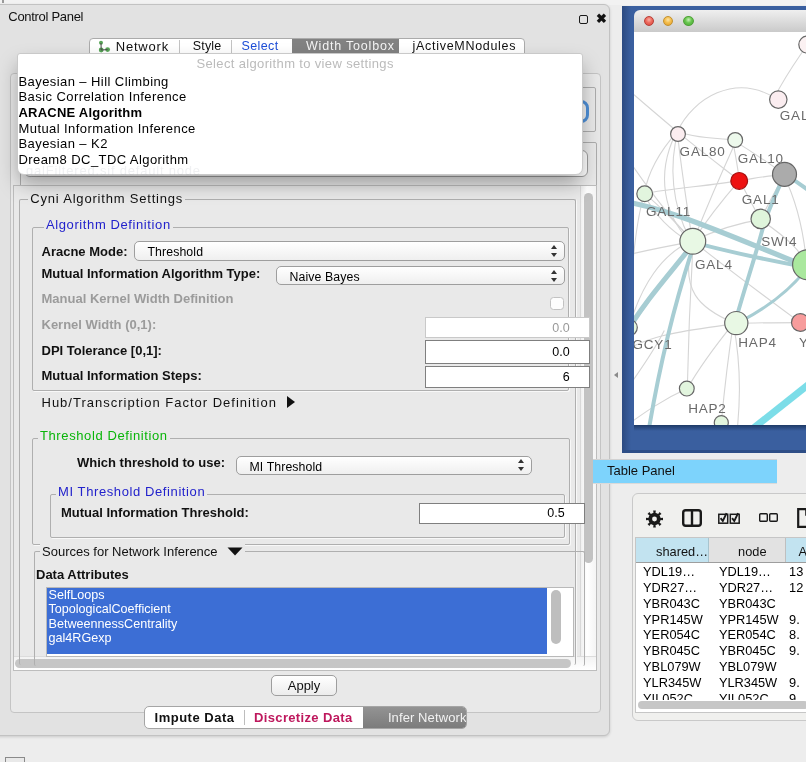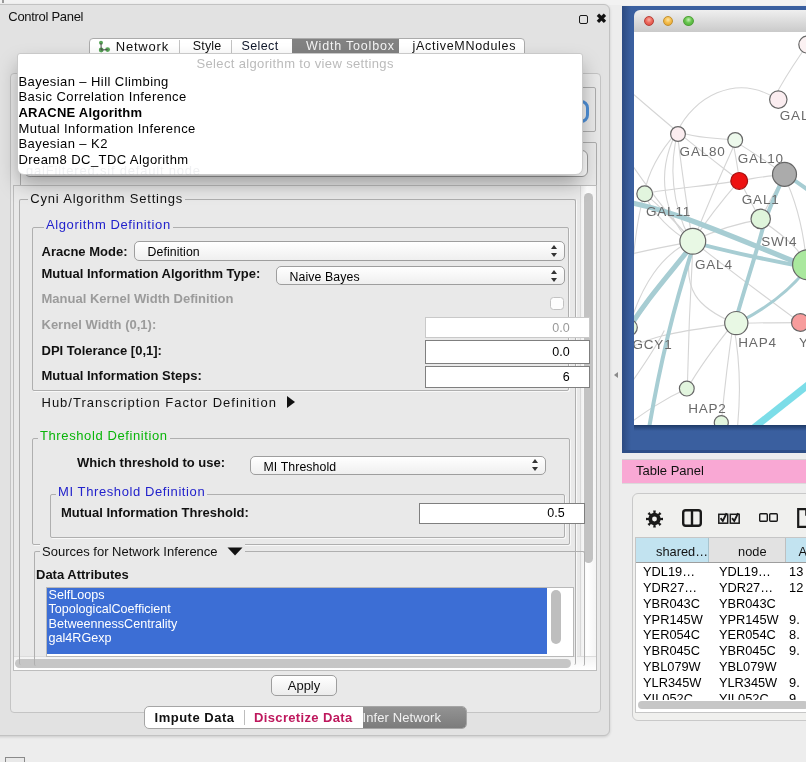--- a/index.html
+++ b/index.html
@@ -28,21 +28,21 @@
     <div class="abs" style="left:202px;top:-1px;width:106.5px;height:18px;background:#828282;"></div>
     <div class="abs" style="left:8.3px;top:0.5px;font-size:13px;letter-spacing:0.8px;color:#111;">
       <svg width="13" height="13" viewBox="0 0 13 13" style="vertical-align:-2px">
           <circle cx="3" cy="2.7" r="2" fill="#57A557"></circle>
           <circle cx="3.2" cy="10" r="2.4" fill="#57A557"></circle>
           <circle cx="9.6" cy="9.6" r="2.4" fill="#57A557"></circle>
           <path d="M3 3 L3.2 10 L9.6 9.6" stroke="#4a4a4a" stroke-width="1" fill="none"></path>
         </svg>
       Network</div>
     <div class="abs" style="left:102.7px;top:0.5px;font-size:12.5px;letter-spacing:0.2px;color:#111;">Style</div>
-    <div class="abs" style="left:151.5px;top:0.5px;font-size:12.5px;letter-spacing:0.4px;color:#0f172a;">Select</div>
+    <div class="abs" style="left:151.5px;top:0.5px;font-size:12.5px;letter-spacing:0.4px;color:#1d4ed8;">Select</div>
     <div class="abs" style="left:216px;top:0.5px;font-size:12.5px;letter-spacing:0.8px;color:#F5F5F5;">Width Toolbox</div>
     <div class="abs" style="left:322.6px;top:0.5px;font-size:12.5px;letter-spacing:0.7px;color:#111;">jActiveMNodules</div>
   </div>
 
   <div class="abs" style="left:16px;top:68.5px;width:588.5px;height:638px;background:#E9E9E9;border:1px solid #C4C4C4;border-radius:4px;"></div>
 
   <div class="abs" style="left:26px;top:82.5px;width:574px;height:43px;border:1px solid #ADADAD;border-radius:2px;"></div>
   <div class="abs" style="left:115px;top:95.5px;width:473.5px;height:17px;border:3px solid #4E90D8;border-radius:8px;background:#F2F2F2;"></div>
   <div class="abs" style="left:26px;top:137.5px;width:575px;height:43px;border:1px solid #ADADAD;border-radius:2px;"></div>
   <div class="abs" style="left:30px;top:145.5px;width:562px;height:24.5px;border:1px solid #9E9E9E;border-radius:6px;background:#FFF;"></div>
@@ -57,21 +57,21 @@
     <div class="abs" style="left:1px;top:473px;width:556px;height:8.5px;background:#C6C6C6;border-radius:5px;"></div>
 
     <div class="abs" style="left:4.7px;top:13.4px;width:555.8px;height:465px;border:1px solid #AFAFAF;border-radius:2px;border-bottom:none;box-shadow:1px 0 0 #F8F8F8;"></div>
     <div class="abs b13" style="left:14.3px;top:4.7px;background:#E9E9E9;padding:0 2px;letter-spacing:0.8px;">Cyni Algorithm Settings</div>
 
     <div class="abs" style="left:17.6px;top:41px;width:535.4px;height:162px;border:1px solid #AFAFAF;border-radius:2px;box-shadow:1px 1px 0 #F8F8F8;"></div>
     <div class="abs" style="left:30px;top:31px;font-size:13px;color:#2222CC;background:#E9E9E9;padding:0 2px;letter-spacing:0.6px;">Algorithm Definition</div>
 
     <div class="abs b13" style="left:27.5px;top:58px;font-weight:bold;">Aracne Mode:</div>
     <div class="abs combo" style="left:120px;top:55.3px;width:429px;height:18px;">
-      <span>Definition</span>
+      <span>Threshold</span>
         <i></i>
     </div>
     <div class="abs b13" style="left:27.5px;top:79.6px;font-weight:bold;">Mutual Information Algorithm Type:</div>
     <div class="abs combo" style="left:262px;top:80.2px;width:287px;height:17px;">
       <span>Naive Bayes</span>
         <i></i>
     </div>
     <div class="abs b13" style="left:27.5px;top:105px;font-weight:bold;color:#9B9B9B;">Manual Kernel Width Definition</div>
     <div class="abs" style="left:536px;top:111px;width:11.5px;height:10.5px;background:#FDFDFD;border:1px solid #C2C2C2;border-radius:3.5px;"></div>
     <div class="abs b13" style="left:27.5px;top:131px;font-weight:bold;color:#9B9B9B;">Kernel Width (0,1):</div>
@@ -83,21 +83,21 @@
 
     <div class="abs b13" style="left:27.5px;top:209px;letter-spacing:1.0px;">Hub/Transcription Factor Definition</div>
     <svg class="abs" style="left:271px;top:209px;" width="12" height="14" viewBox="0 0 12 14">
         <path d="M2 1 L10 7 L2 13 Z" fill="#111"></path>
       </svg>
 
     <div class="abs" style="left:18.4px;top:251.5px;width:535.6px;height:105px;border:1px solid #AFAFAF;border-radius:2px;box-shadow:1px 1px 0 #F8F8F8;"></div>
     <div class="abs" style="left:24px;top:241.5px;font-size:13px;color:#09B509;background:#E9E9E9;padding:0 2px;letter-spacing:0.6px;">Threshold Definition</div>
 
     <div class="abs b13" style="left:63px;top:268.5px;font-weight:bold;">Which threshold to use:</div>
-    <div class="abs combo" style="left:222px;top:269.5px;width:294px;height:17.5px;margin-left:14px;">
+    <div class="abs combo" style="left:222px;top:269.5px;width:294px;height:17.5px;">
       <span>MI Threshold</span>
         <i></i>
     </div>
 
     <div class="abs" style="left:36px;top:307.5px;width:513px;height:42px;border:1px solid #AFAFAF;border-radius:2px;box-shadow:1px 1px 0 #F8F8F8;"></div>
     <div class="abs" style="left:42px;top:297.5px;font-size:13px;color:#2222CC;background:#E9E9E9;padding:0 2px;letter-spacing:0.6px;">MI Threshold Definition</div>
     <div class="abs b13" style="left:47px;top:318.5px;font-weight:bold;">Mutual Information Threshold:</div>
     <div class="abs field" style="left:405px;top:317.1px;width:144.6px;height:18.8px;border:1px solid #7F7F7F;color:#000;line-height:19px;">0.5</div>
 
     <div class="abs" style="left:20px;top:365px;width:549px;height:114px;border:1px solid #AFAFAF;border-radius:2px;border-bottom:none;"></div>
@@ -115,21 +115,21 @@
     </div>
   </div>
 
   <div class="abs" style="left:277px;top:670px;width:64px;height:19px;background:linear-gradient(#FFFFFF,#ECECEC);border:1px solid #9E9E9E;border-radius:5px;text-align:center;line-height:19px;font-size:13px;color:#111;">Apply</div>
 
   <div class="abs" style="left:150px;top:701.5px;width:321px;height:21px;background:#FFF;border:1px solid #A5A5A5;border-radius:5px;overflow:hidden;font-size:13px;">
     <div class="abs" style="left:99px;top:3px;width:1px;height:15px;background:#BDBDBD;"></div>
     <div class="abs" style="left:217.5px;top:0;width:104px;height:21px;background:linear-gradient(#939393,#7C7C7C);"></div>
     <div class="abs" style="left:0;top:2.5px;width:99px;text-align:center;color:#111;font-weight:bold;letter-spacing:0.5px;">Impute Data</div>
     <div class="abs" style="left:99px;top:2.5px;width:118.5px;text-align:center;color:#be185d;font-weight:bold;letter-spacing:0.35px;">Discretize Data</div>
-    <div class="abs" style="left:217.5px;top:2.5px;width:104px;text-align:left;color:#F2F2F2;letter-spacing:0.1px;">Infer Network</div>
+    <div class="abs" style="left:217.5px;top:2.5px;width:104px;text-align:right;color:#F2F2F2;letter-spacing:0.1px;">Infer Network</div>
   </div>
 </div>
 
 <div class="abs" style="left:16.5px;top:52.5px;width:564px;height:120px;background:#FFFFFF;border:1px solid #C9C9C9;border-radius:3px 3px 7px 7px;box-shadow:0 10px 20px -2px rgba(0,0,0,0.35);">
   <div class="abs" style="left:179px;top:2.5px;font-size:13px;letter-spacing:0.35px;color:#BBBBBB;">Select algorithm to view settings</div>
   <div class="abs" style="left:8.5px;top:109px;font-size:13px;letter-spacing:0.8px;color:rgba(150,155,165,0.15);">galFiltered.sif default node</div>
   <div class="abs" style="left:1px;top:20px;font-size:13px;letter-spacing:0.42px;color:#000;line-height:15.7px;">Bayesian – Hill Climbing<br>Basic Correlation Inference<br><b style="letter-spacing:0.23px;margin-top:28px;">ARACNE Algorithm</b><br>Mutual Information Inference<br>Bayesian – K2<br>Dream8 DC_TDC Algorithm</div>
 </div>
 
 <div class="abs" style="left:614px;top:372px;width:0;height:0;border-top:3px solid transparent;border-bottom:3px solid transparent;border-right:4px solid #8A8A8A;"></div>
@@ -223,21 +223,21 @@
       <text x="632.2" y="348">GCY1</text>
       <text x="738" y="346">HAP4</text>
       <text x="798.6" y="346">YER</text>
       <text x="687.9" y="412">HAP2</text>
     </g>
   </svg>
 
   <div class="abs" style="left:12px;top:418.5px;width:173px;height:6px;background:linear-gradient(#1E3A66,#3A5F9F);"></div>
 </div>
 
-<div class="abs" style="left:622px;top:459px;width:184px;height:23.2px;background:#f9a8d4;border-top:1px solid #D2D2D2;border-bottom:1px solid #DADADA;">
+<div class="abs" style="left:593px;top:459px;width:184px;height:23.2px;background:#7dd3fc;border-top:1px solid #D2D2D2;border-bottom:1px solid #DADADA;">
   <div class="abs b13" style="left:14px;top:2.8px;">Table Panel</div>
 </div>
 <div class="abs" style="left:631.7px;top:493.4px;width:180px;height:226px;background:#F0F0EE;border:1px solid #C9C9C9;border-radius:6px;">
 
   <svg class="abs" style="left:13.5px;top:16px;" width="17" height="18" viewBox="0 0 16 17">
     <path fill="#1a1a1a" fill-rule="evenodd" d="M6.72 0.40 L9.28 0.40 L8.92 2.67 L11.47 3.73 L12.82 1.87 L14.63 3.68 L12.77 5.03 L13.83 7.58 L16.10 7.22 L16.10 9.78 L13.83 9.42 L12.77 11.97 L14.63 13.32 L12.82 15.13 L11.47 13.27 L8.92 14.33 L9.28 16.60 L6.72 16.60 L7.08 14.33 L4.53 13.27 L3.18 15.13 L1.37 13.32 L3.23 11.97 L2.17 9.42 L-0.10 9.78 L-0.10 7.22 L2.17 7.58 L3.23 5.03 L1.37 3.68 L3.18 1.87 L4.53 3.73 L7.08 2.67 Z M10.30 8.50 A2.3 2.3 0 1 0 5.70 8.50 A2.3 2.3 0 1 0 10.30 8.50 Z"></path>
   </svg>
   <svg class="abs" style="left:49px;top:15px;" width="20" height="18" viewBox="0 0 20 18">
     <rect x="1.2" y="1.2" width="17.6" height="15.6" rx="2.5" fill="none" stroke="#1a1a1a" stroke-width="2.4"></rect>
     <line x1="10" y1="1" x2="10" y2="17" stroke="#1a1a1a" stroke-width="2.4"></line>

